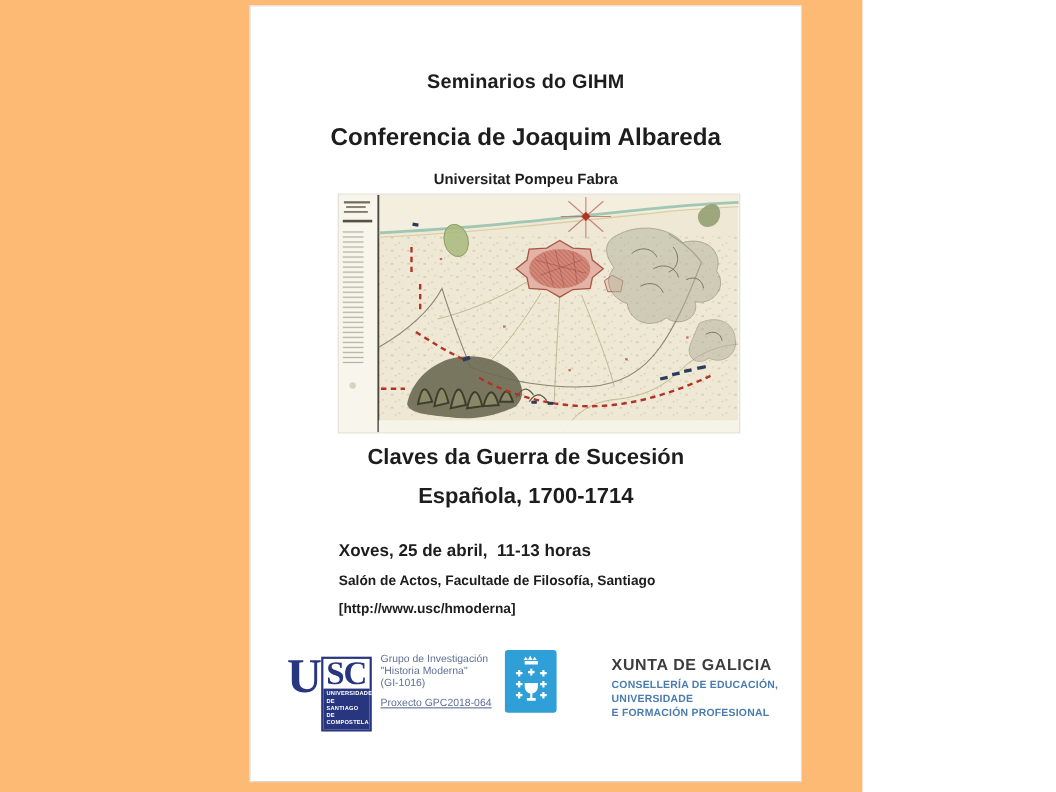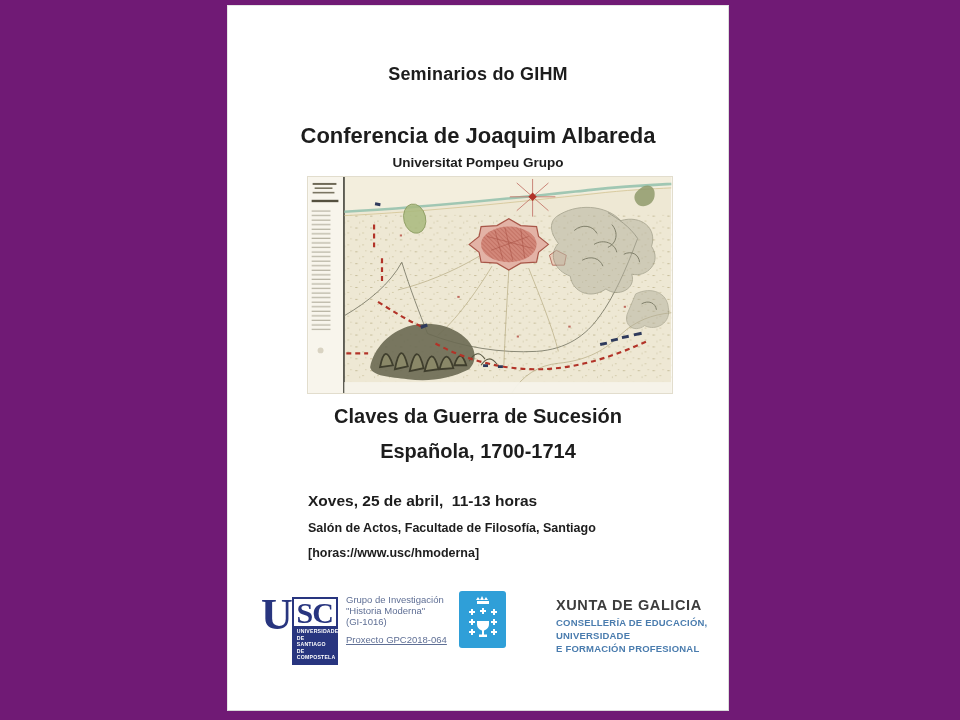--- a/index.html
+++ b/index.html
@@ -1,26 +1,26 @@
 <!DOCTYPE html>
 <html><head>
 <meta charset="utf-8">
 <style>
   * { margin:0; padding:0; box-sizing:border-box; }
   html,body { width:960px; height:720px; background:#ffffff; overflow:hidden;
               font-family:"Liberation Sans", sans-serif; }
-  .canvas { position:relative; width:960px; height:720px; background:#701a75; }
+  .canvas { position:relative; width:784px; height:720px; background:#fdba74; }
   .page { position:absolute; left:227px; top:5px; width:502px; height:706px;
           background:#ffffff; border:1px solid #e6e6e6;
           border-right-color:#dcdcdc; border-bottom-color:#d8d8d8; }
   .abs { position:absolute; }
   .ctr { left:0; width:100%; text-align:center; }
   .t   { color:#1d1d1d; font-weight:bold; white-space:pre-wrap; }
   .series-title   { top:58px;  font-size:18px; letter-spacing:.2px; }
-  .conf-title     { top:117px; font-size:22px; }
+  .conf-title     { top:106px; font-size:22px; }
   .affiliation    { top:149px; font-size:13.5px; }
   .talk1          { top:399px; font-size:20px; }
   .talk2          { top:434px; font-size:20px; }
   .datetime       { left:80px; top:486px; font-size:15.5px; }
   .venue          { left:80px; top:515px; font-size:12.5px; }
   .weburl         { left:80px; top:540px; font-size:12.5px; }
 
   .mapbox { left:79px; top:170px; width:366px; height:218px; border:1px solid #e2ddcd; }
   .mapbox svg { display:block; }
 
@@ -44,21 +44,21 @@
                 letter-spacing:.2px; }
 </style>
 </head>
 <body>
 
 <div class="canvas">
   <div class="page">
 
     <div class="abs ctr t series-title">Seminarios do GIHM</div>
     <div class="abs ctr t conf-title">Conferencia de Joaquim Albareda</div>
-    <div class="abs ctr t affiliation">Universitat Pompeu Grupo</div>
+    <div class="abs ctr t affiliation">Universitat Pompeu Fabra</div>
 
     <div class="abs mapbox">
       <svg width="364" height="216" viewBox="0 0 366 218">
         <defs>
           <pattern id="speck" width="15" height="12" patternUnits="userSpaceOnUse">
             <rect x="2" y="3" width="2.4" height="0.9" fill="#b4a97f"></rect>
             <rect x="9" y="8" width="1.8" height="0.8" fill="#c2b88e"></rect>
             <circle cx="6.5" cy="10" r="0.55" fill="#b0a67e"></circle>
             <rect x="12" y="2" width="1.4" height="0.7" fill="#bdb289"></rect>
           </pattern>
@@ -183,21 +183,21 @@
 
         <rect x="36" y="207" width="330" height="11" fill="#f6f3ea" opacity="0.95"></rect>
       </svg>
     </div>
 
     <div class="abs ctr t talk1">Claves da Guerra de Sucesión</div>
     <div class="abs ctr t talk2">Española, 1700-1714</div>
 
     <div class="abs t datetime">Xoves, 25 de abril,  11-13 horas</div>
     <div class="abs t venue">Salón de Actos, Facultade de Filosofía, Santiago</div>
-    <div class="abs t weburl">[horas://www.usc/hmoderna]</div>
+    <div class="abs t weburl">[http://www.usc/hmoderna]</div>
 
     <div class="abs usc-logo">
       <span class="usc-u">U</span>
       <span class="usc-box">
         <span class="usc-sc">SC</span>
         <span class="usc-nameplate">
           <span>UNIVERSIDADE</span><br>
           <span>DE SANTIAGO</span><br>
           <span>DE COMPOSTELA</span>
         </span>

